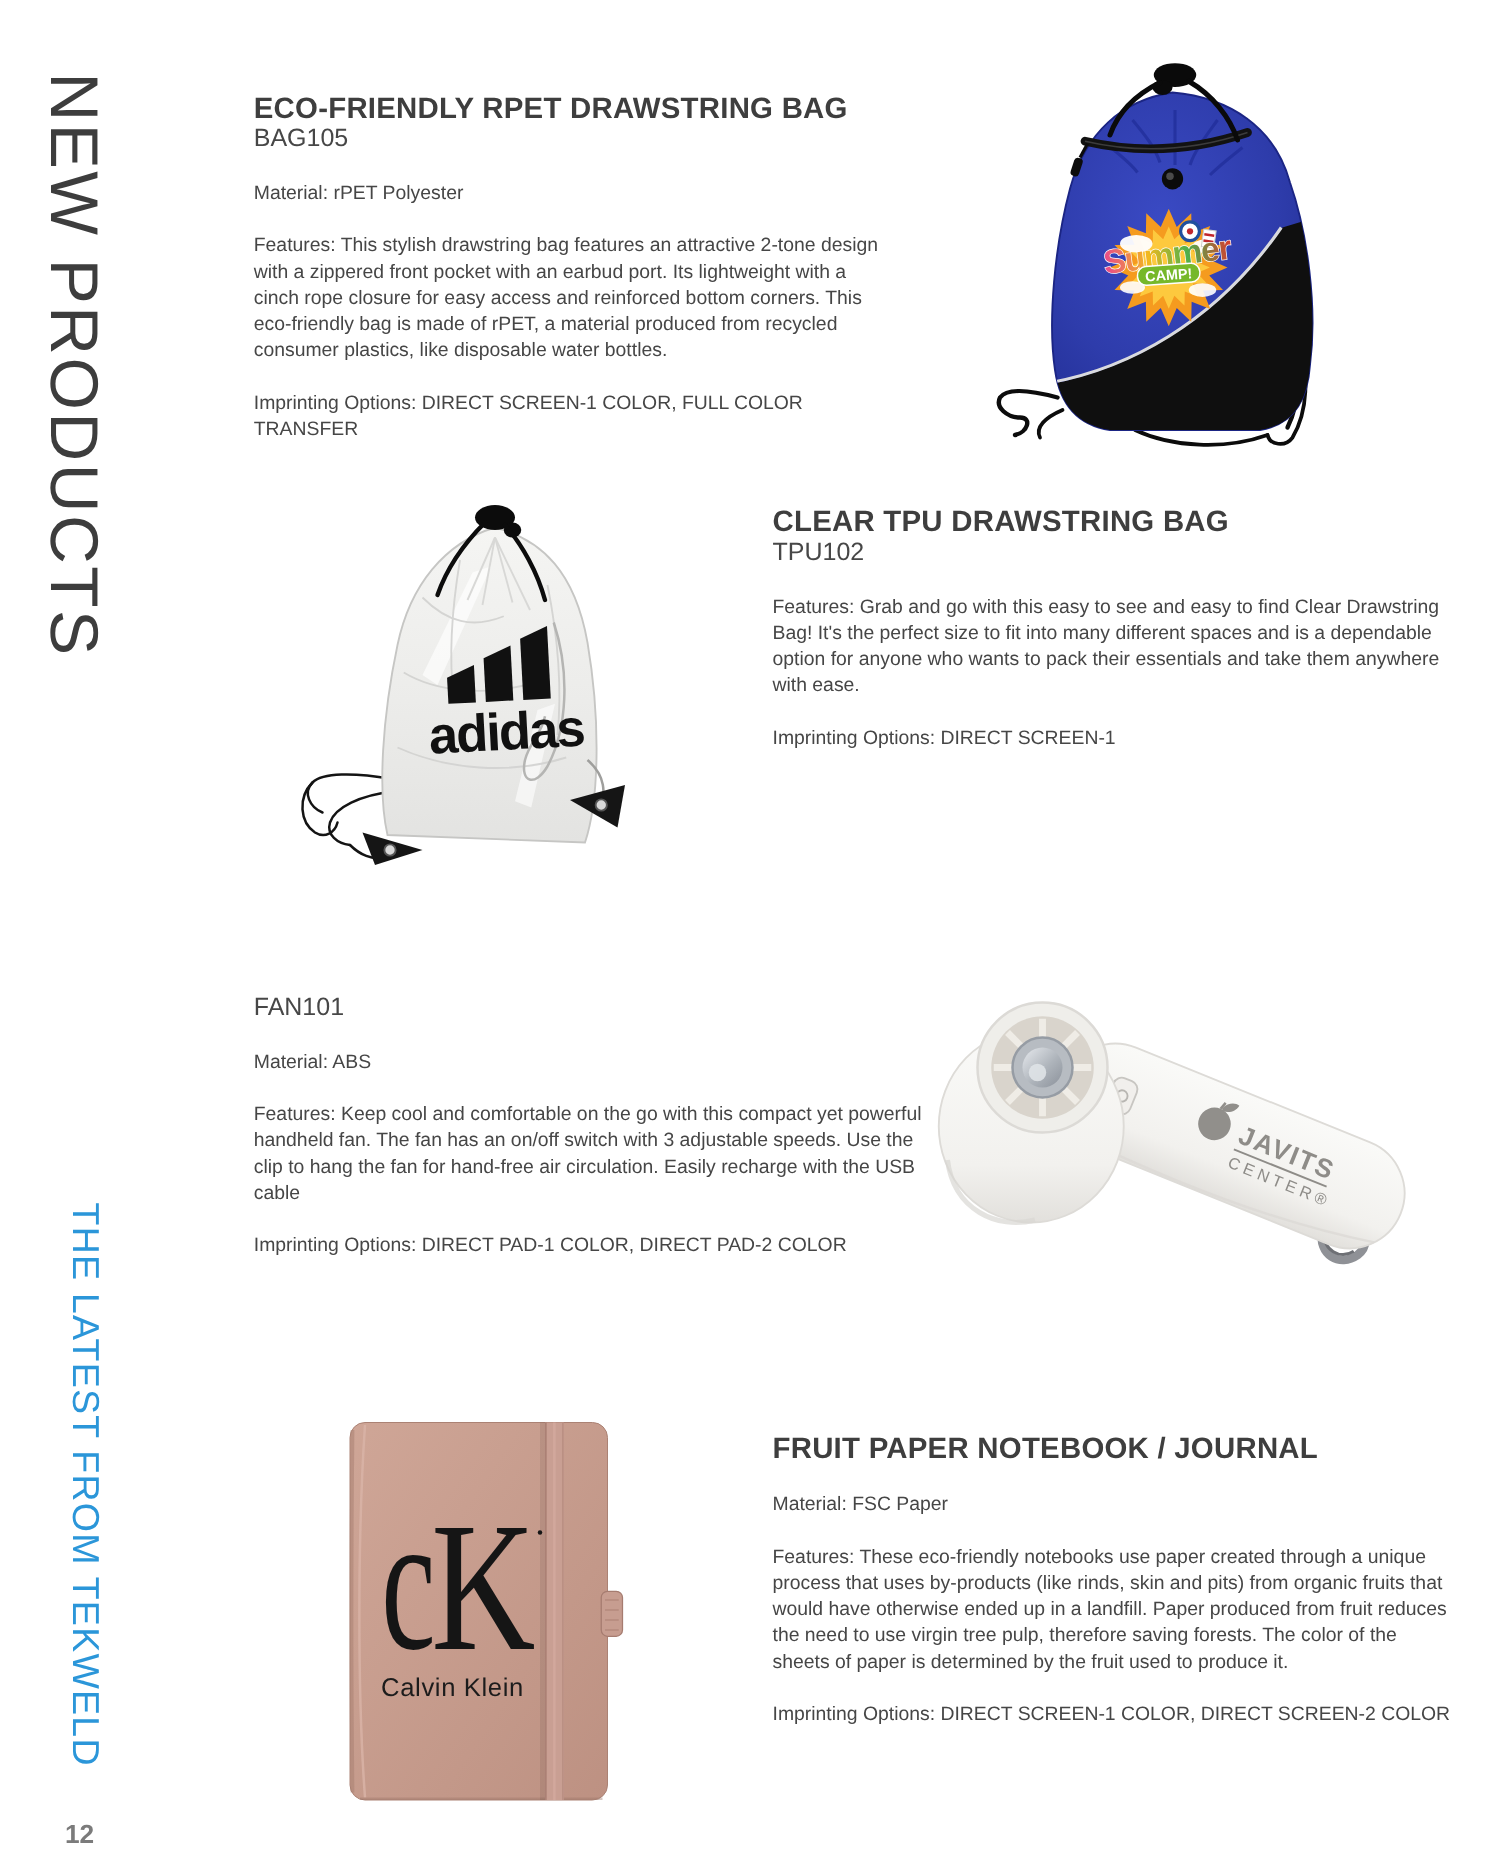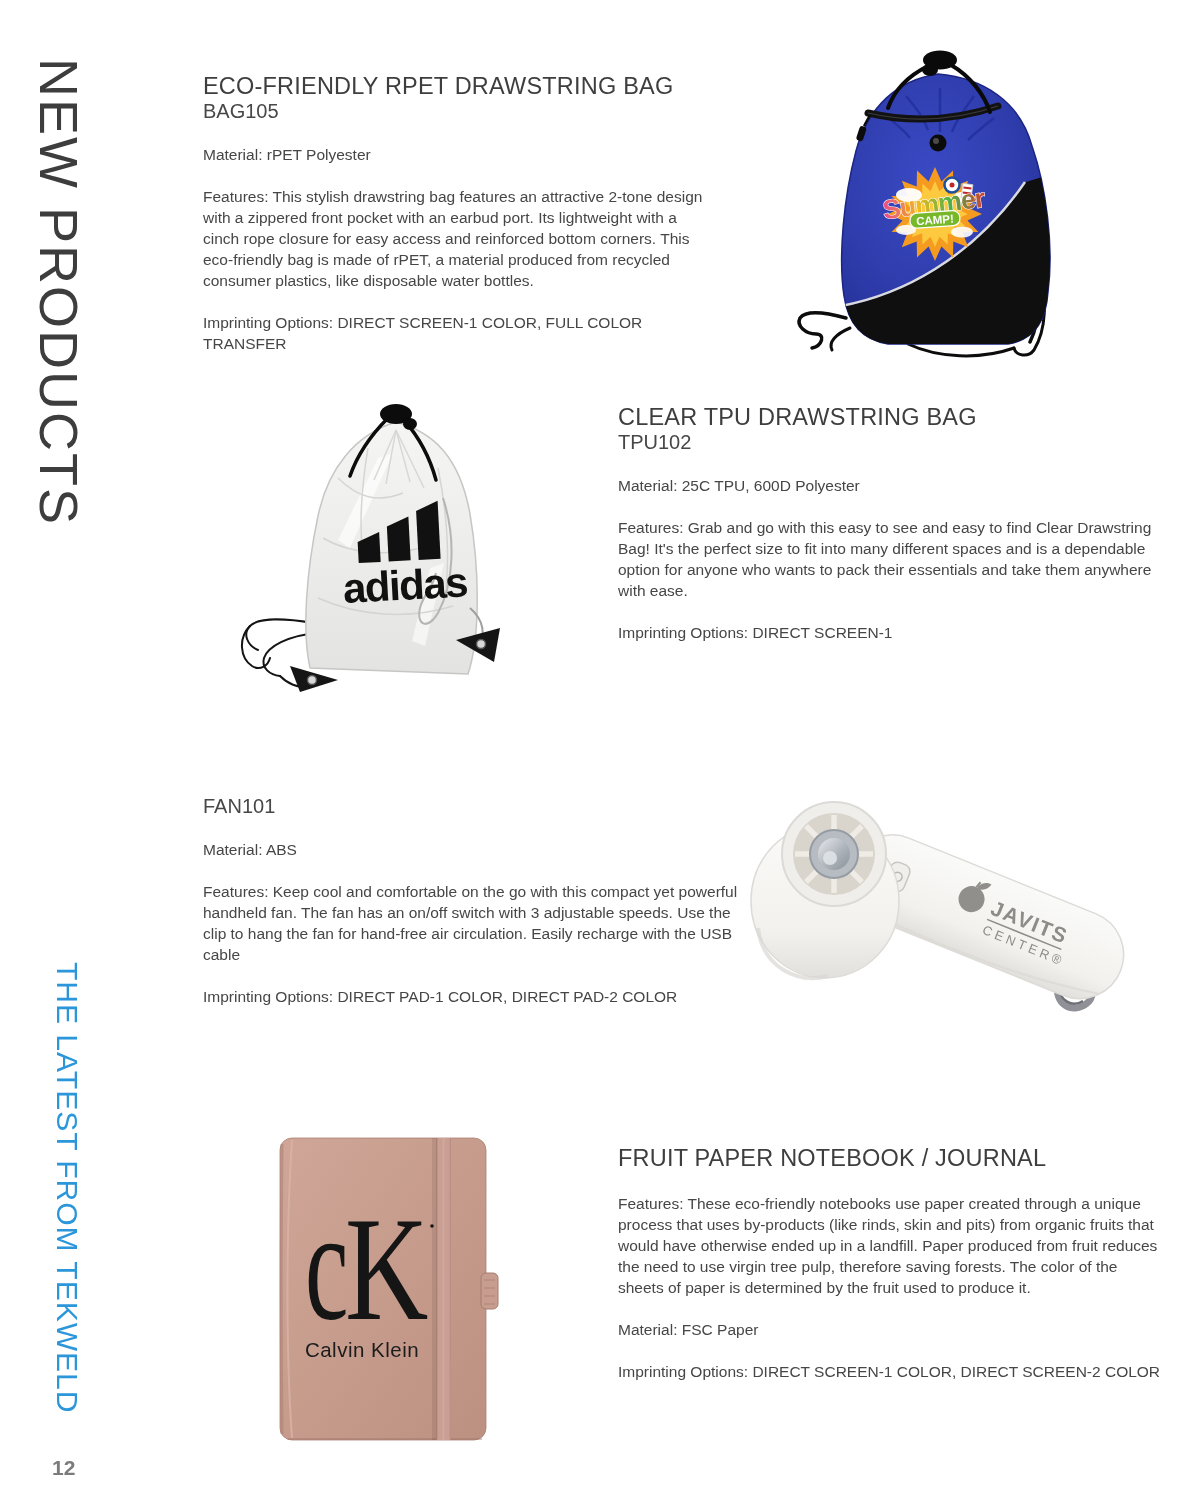--- a/index.html
+++ b/index.html
@@ -6,21 +6,21 @@
   body {
     position:relative; width:1200px; height:1500px; overflow:hidden;
     font-family:"Liberation Sans", sans-serif; color:#454545;
   }
   .vlabel { position:absolute; writing-mode:vertical-rl; white-space:nowrap; }
   #new-products-label { left:28px; top:58px; font-size:54px; letter-spacing:2px; color:#3d3d3d; font-weight:400; }
   #tagline-label { left:50px; top:962px; font-size:30px; letter-spacing:1px; color:#2b96d9; font-weight:400; }
   #page-number { position:absolute; left:52px; top:1432px; font-size:21px; font-weight:bold; color:#7b7b7b;margin-top:24px; }
 
   .pblock { position:absolute; }
-  .pblock h2 { margin:0; font-size:23.5px; font-weight:400; color:#3e3e3e; letter-spacing:0.2px; line-height:27px; }
+  .pblock h2 { margin:0; font-size:23.5px; font-weight:700; color:#3e3e3e; letter-spacing:0.2px; line-height:27px; }
   .pcode { font-size:20px; line-height:23px; color:#474747; }
   .pblock p { margin:21px 0 0 0; font-size:15.5px; line-height:21px; color:#464646; }
 
   #block-bag105 { left:203px; top:73px;  width:512px; }
   #block-tpu102 { left:618px; top:404px; width:540px; }
   #block-fan101 { left:203px; top:795px; width:548px; }
   #block-nbk103 { left:618px; top:1145px; width:548px; }
 
   .pimg { position:absolute; }
   #img-bag105 { left:788px; top:46px; }
@@ -181,21 +181,20 @@
 <section class="pblock" id="block-fan101">
   <div class="pcode">FAN101</div>
   <p>Material: ABS</p>
   <p>Features:  Keep cool and comfortable on the go with this compact yet powerful handheld fan. The fan has an on/off switch with 3 adjustable speeds. Use the clip to hang the fan for hand-free air circulation. Easily recharge with the USB cable</p>
   <p>Imprinting Options: DIRECT PAD-1 COLOR, DIRECT PAD-2 COLOR</p>
 </section>
 
 <section class="pblock" id="block-tpu102">
   <h2>CLEAR TPU DRAWSTRING BAG</h2>
   <div class="pcode">TPU102</div>
-  <p>Material: 25C TPU, 600D Polyester</p>
   <p>Features:  Grab and go with this easy to see and easy to find Clear Drawstring Bag! It's the perfect size to fit into many different spaces and is a dependable option for anyone who wants to pack their essentials and take them anywhere with ease.</p>
   <p>Imprinting Options: DIRECT SCREEN-1</p>
 </section>
 
 <svg class="pimg" id="img-fan101" width="432" height="252" viewBox="0 0 432 252">
   <defs>
     <linearGradient id="chromeGrad" x1="0" y1="0" x2="1" y2="1">
       <stop offset="0%" stop-color="#e7eaee"></stop>
         <stop offset="55%" stop-color="#aeb4bb"></stop>
         <stop offset="100%" stop-color="#8b919a"></stop>
@@ -277,16 +276,16 @@
       <text transform="translate(57,200) scale(0.62,1)" font-family="Liberation Serif, serif" font-size="158" fill="#151515">c</text>
       <text transform="translate(97,201) scale(0.78,1)" font-family="Liberation Serif, serif" font-size="148" fill="#151515">K</text>
       <circle cx="184" cy="108" r="1.8" fill="#151515"></circle>
     </g>
     <text x="114" y="239" text-anchor="middle" font-size="20.5" letter-spacing="0.5" fill="#1c1c1c">Calvin Klein</text>
   </g>
 </svg>
 
 <section class="pblock" id="block-nbk103">
   <h2>FRUIT PAPER NOTEBOOK / JOURNAL</h2>
+  <p>Material: FSC Paper</p>
   <p>Features:  These eco-friendly notebooks use paper created through a unique process that uses by-products (like rinds, skin and pits) from organic fruits that would have otherwise ended up in a landfill. Paper produced from fruit reduces the need to use virgin tree pulp, therefore saving forests. The color of the sheets of paper is determined by the fruit used to produce it.</p>
-  <p>Material: FSC Paper</p>
   <p>Imprinting Options: DIRECT SCREEN-1 COLOR, DIRECT SCREEN-2 COLOR</p>
 </section>
 
 </body></html>

